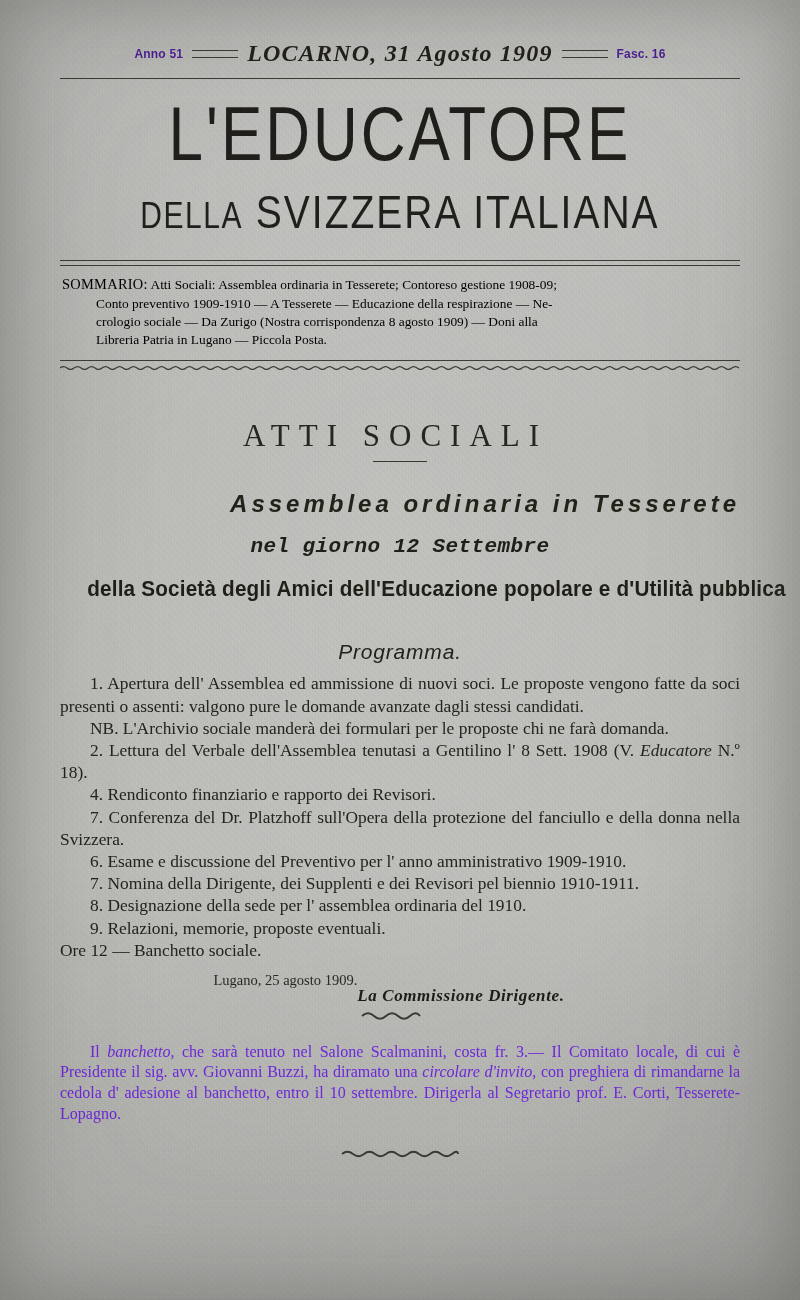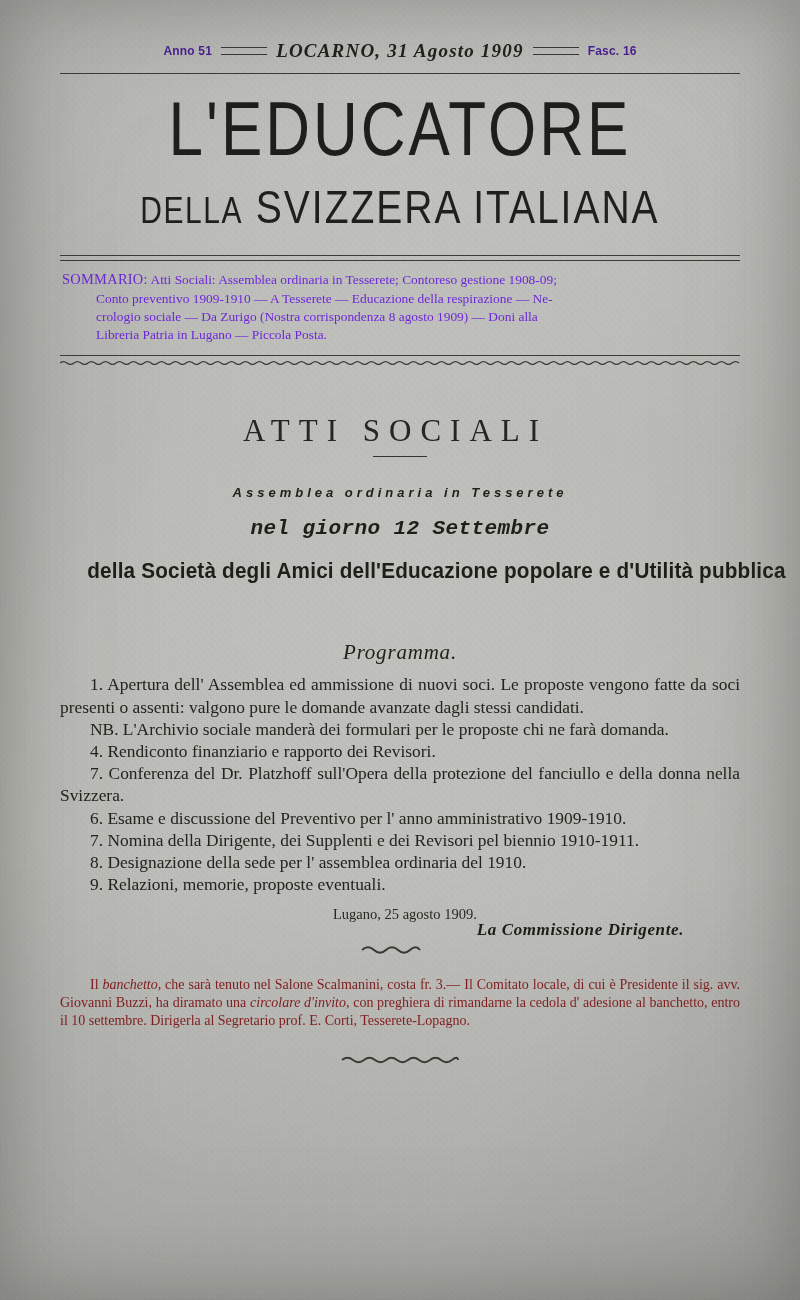--- a/index.html
+++ b/index.html
@@ -64,21 +64,21 @@
     font-family: "Liberation Sans", sans-serif;
     font-weight: bold;
     font-size: 12px;
     letter-spacing: 0.2px;
     color: #4c1d95;
   }
   .issue-city {
     font-family: "Liberation Serif", serif;
     font-weight: bold;
     font-style: italic;
-    font-size: 19px;
+    font-size: 24px;
     letter-spacing: 1.2px;
     color: #222019;
   }
   .dbl-rule {
     display: inline-block;
     width: 46px;
     height: 6px;
     border-top: 1.6px solid #3b3a35;
     border-bottom: 1.6px solid #3b3a35;
     flex: none;
@@ -126,21 +126,21 @@
     border-top: 1.6px solid #3c3b36;
     border-bottom: 1.2px solid #3c3b36;
   }
 
   
   .sommario {
     margin-top: 9px;
     font-size: 13.4px;
     line-height: 1.36;
     text-align: justify;
-    color: #6d28d9;
+    color: #000000;
     padding-left: 2px;
   }
   .sommario .lead {
     font-size: 14.4px;
     letter-spacing: 0.3px;
   }
   .sommario .indent {
     display: block;
     padding-left: 34px;
     text-indent: 0;
@@ -176,25 +176,25 @@
   }
   .atti-underline {
     width: 54px;
     height: 0;
     border-top: 1.7px solid #36352f;
     margin: 7px auto 0 auto;
   }
 
   .sub-assemblea {
     margin-top: 28px;
-    text-align: center;
+    text-align: right;
     font-family: "Liberation Sans", sans-serif;
     font-style: italic;
     font-weight: bold;
-    font-size: 13px;
+    font-size: 24px;
     letter-spacing: 4px;
     color: #232219;
   }
   .sub-giorno {
     margin-top: 17px;
     text-align: center;
     font-family: Liberation Mono, monospace;
     font-style: italic;
     font-weight: bold;
     font-size: 21px;
@@ -207,23 +207,23 @@
     font-family: "Liberation Sans", sans-serif;
     font-weight: bold;
     font-size: 22.5px;
     letter-spacing: 0.2px;
     color: #1f1e17;
     transform: scaleX(0.92);
     white-space: nowrap;
   }
 
   .programma {
-    margin-top: 56px;
-    text-align: center;
-    font-family: Liberation Serif, serif;
+    margin-top: 38px;
+    text-align: center;
+    font-family: Liberation Sans, sans-serif;
     font-style: italic;
     font-size: 21px;
     letter-spacing: 0.8px;
     color: #232219;
   }
 
   
   .body-block {
     margin-top: 8px;
     font-size: 17.4px;
@@ -239,21 +239,21 @@
     text-indent: 0;
     margin: 0;
   }
   .body-block i { font-style: italic; }
 
   
   .sig-row {
     margin-top: 9px;
     display: flex;
     align-items: flex-start;
-    justify-content: flex-end;
+    justify-content: center;
   }
   .sig-place {
     font-size: 14.5px;
     color: #292823;
     padding-left: 34px;
     padding-top: 2px;
   }
   .sig-name {
     font-family: "Liberation Serif", serif;
     font-weight: bold;
@@ -267,25 +267,25 @@
   .squiggle-small {
     margin: 4px auto 0 auto;
     width: 62px;
     height: 10px;
     display: block;
     margin-left: 300px;
   }
 
   .final-para {
     margin-top: 22px;
-    font-size: 14px;
+    font-size: 16px;
     line-height: 1.285;
     text-align: justify;
     text-indent: 30px;
-    color: #7f1d1d;
+    color: #6d28d9;
   }
   .final-para i { font-style: italic; }
 
   .squiggle-end {
     display: block;
     width: 120px;
     height: 10px;
     margin: 24px auto 0 auto;
   }
 </style>
@@ -335,26 +335,28 @@
 
   <div class="sub-assemblea">Assemblea ordinaria in Tesserete</div>
   <div class="sub-giorno">nel giorno 12 Settembre</div>
   <div class="sub-societa">della Società degli Amici dell'Educazione popolare e d'Utilità pubblica</div>
 
   <div class="programma">Programma.</div>
 
   <div class="body-block">
     <p class="para">1. Apertura dell' Assemblea ed ammissione di nuovi soci. Le proposte vengono fatte da soci presenti o assenti: valgono pure le domande avanzate dagli stessi candidati.</p>
     <p class="para">NB. L'Archivio sociale manderà dei formulari per le proposte chi ne farà domanda.</p>
+    <p class="para"><span>2. Lettura del Verbale dell'Assemblea tenutasi a Gentilino l' 8 Sett. 1908 (V. </span><i>Educatore</i><span> N.º 18).</span></p>
     <p class="para">4. Rendiconto finanziario e rapporto dei Revisori.</p>
     <p class="para">7. Conferenza del Dr. Platzhoff sull'Opera della protezione del fanciullo e della donna nella Svizzera.</p>
     <p class="para">6. Esame e discussione del Preventivo per l' anno amministrativo 1909-1910.</p>
     <p class="para">7. Nomina della Dirigente, dei Supplenti e dei Revisori pel biennio 1910-1911.</p>
     <p class="para">8. Designazione della sede per l' assemblea ordinaria del 1910.</p>
     <p class="para">9. Relazioni, memorie, proposte eventuali.</p>
+    <p class="ore">Ore 12 — Banchetto sociale.</p>
   </div>
 
   <div class="sig-row">
     <div class="sig-place">Lugano, 25 agosto 1909.</div>
     <div class="sig-name">La Commissione Dirigente.</div>
   </div>
 
   <svg class="squiggle-small" viewBox="0 0 62 10">
     <path d="M2 6 Q 8 0.5 14 6 T 26 6 T 38 6 T 50 6 T 60 6" fill="none" stroke="#3a3934" stroke-width="2"></path>
   </svg>

